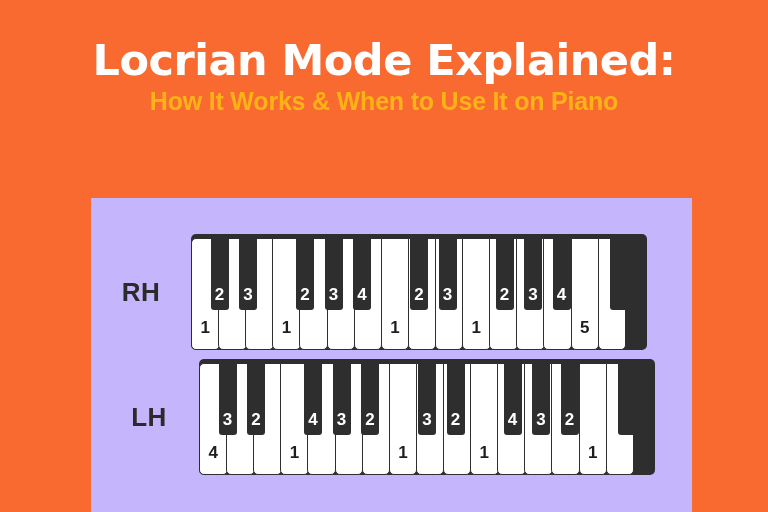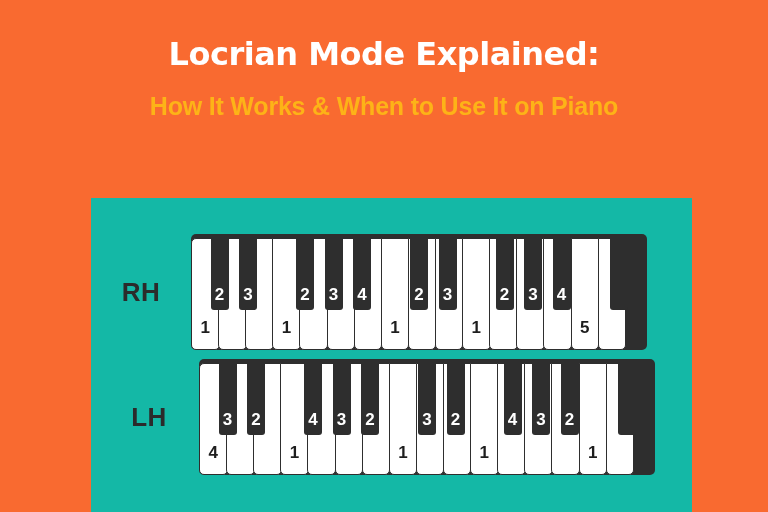--- a/index.html
+++ b/index.html
@@ -18,47 +18,47 @@
 
   
   .header {
     width: 768px;
     padding-top: 38px;
     text-align: center;
   }
 
   .title {
     font-family: "DejaVu Sans", sans-serif;
-    font-size: 32px;
+    font-size: 43px;
     font-weight: 700;
     color: #FFFFFF;
     letter-spacing: -0.5px;
     line-height: 1.05;
     white-space: nowrap;
   }
 
   .subtitle {
-    margin-top: 20px;
+    margin-top: 4px;
     font-family: "Liberation Sans", sans-serif;
     font-size: 25px;
     font-weight: 700;
     color: #FDB317;
     letter-spacing: -0.2px;
     white-space: nowrap;
     text-align: center;
   }
 
   
   .card {
     position: absolute;
     left: 91px;
     top: 198px;
     width: 601px;
     height: 314px;
-    background: #14b8a6;
+    background: #c4b5fd;
     padding-left: 24px;
   }
 
   
   .kb-row {
     position: absolute;
     display: flex;
     align-items: center;
   }
 

